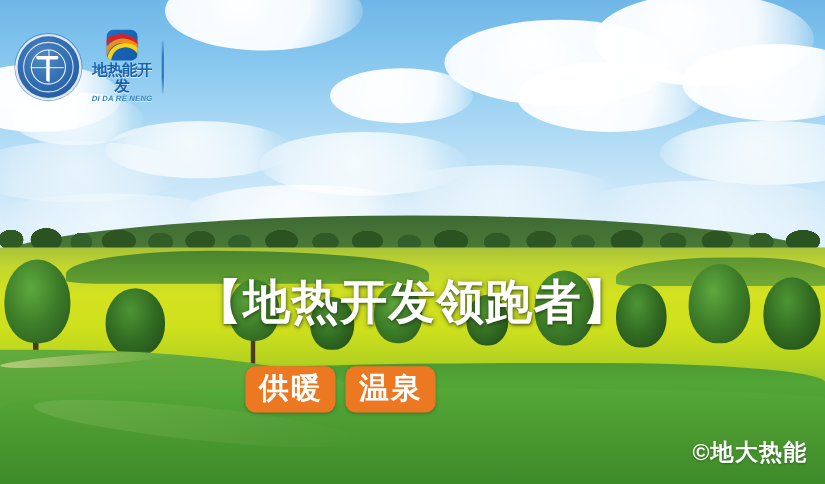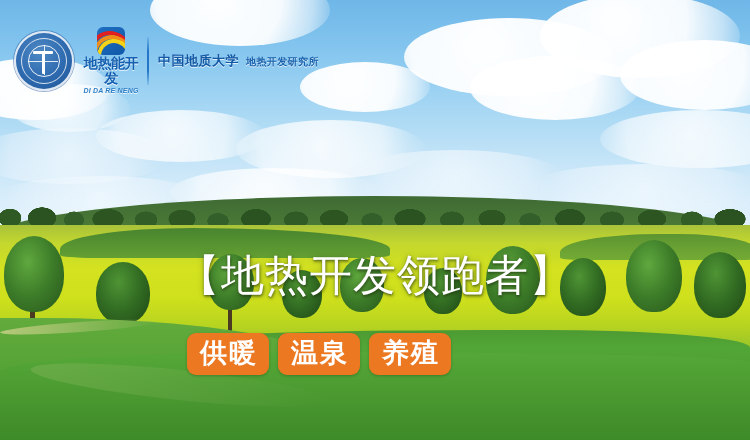--- a/index.html
+++ b/index.html
@@ -392,35 +392,35 @@
     white-space: nowrap;
   }
 
   .subline {
     position: absolute;
     left: 0; top: 248px;
     width: 750px;
     text-align: center;
     font-size: 43px;
     line-height: 54px;
-    font-weight: normal;
+    font-weight: bold;
     color: #ffffff;
     letter-spacing: 1px;
     font-family: "Liberation Sans", sans-serif;
     text-shadow:
       0 1px 2px rgba(40,70,20,.55),
       0 0 6px rgba(60,90,30,.40),
       1px 2px 3px rgba(0,0,0,.30);
     white-space: nowrap;
   }
 
   
   .badges {
     position: absolute;
-    left: 16px; top: 333px;
+    left: 6px; top: 333px;
     width: 606px;
     display: flex;
     justify-content: center;
     gap: 9px;
   }
   .badge {
     background: #ec7822;
     color: #ffffff;
     font-size: 27px;
     line-height: 30px;
@@ -520,30 +520,26 @@
         <span class="arc a2"></span>
         <span class="arc a3"></span>
       </div>
       <div class="brand-cn">地热能开发</div>
       <div class="brand-en">DI DA RE NENG</div>
     </div>
 
     <div class="divider"></div>
 
     <div class="org-text">
-      <div class="org-row1">
-        <span class="org-univ">中国地质大学</span>
-        <span class="org-inst">地热开发研究所</span>
-      </div>
     </div>
 
   </div>
 
   <div class="subline">【地热开发领跑者】</div>
 
   <div class="badges">
     <span class="badge">供暖</span>
     <span class="badge">温泉</span>
-    <span class="badge">养殖</span>
   </div>
 
+  <div class="watermark">©地大热能</div>
 
 </div>
 
 </body></html>

